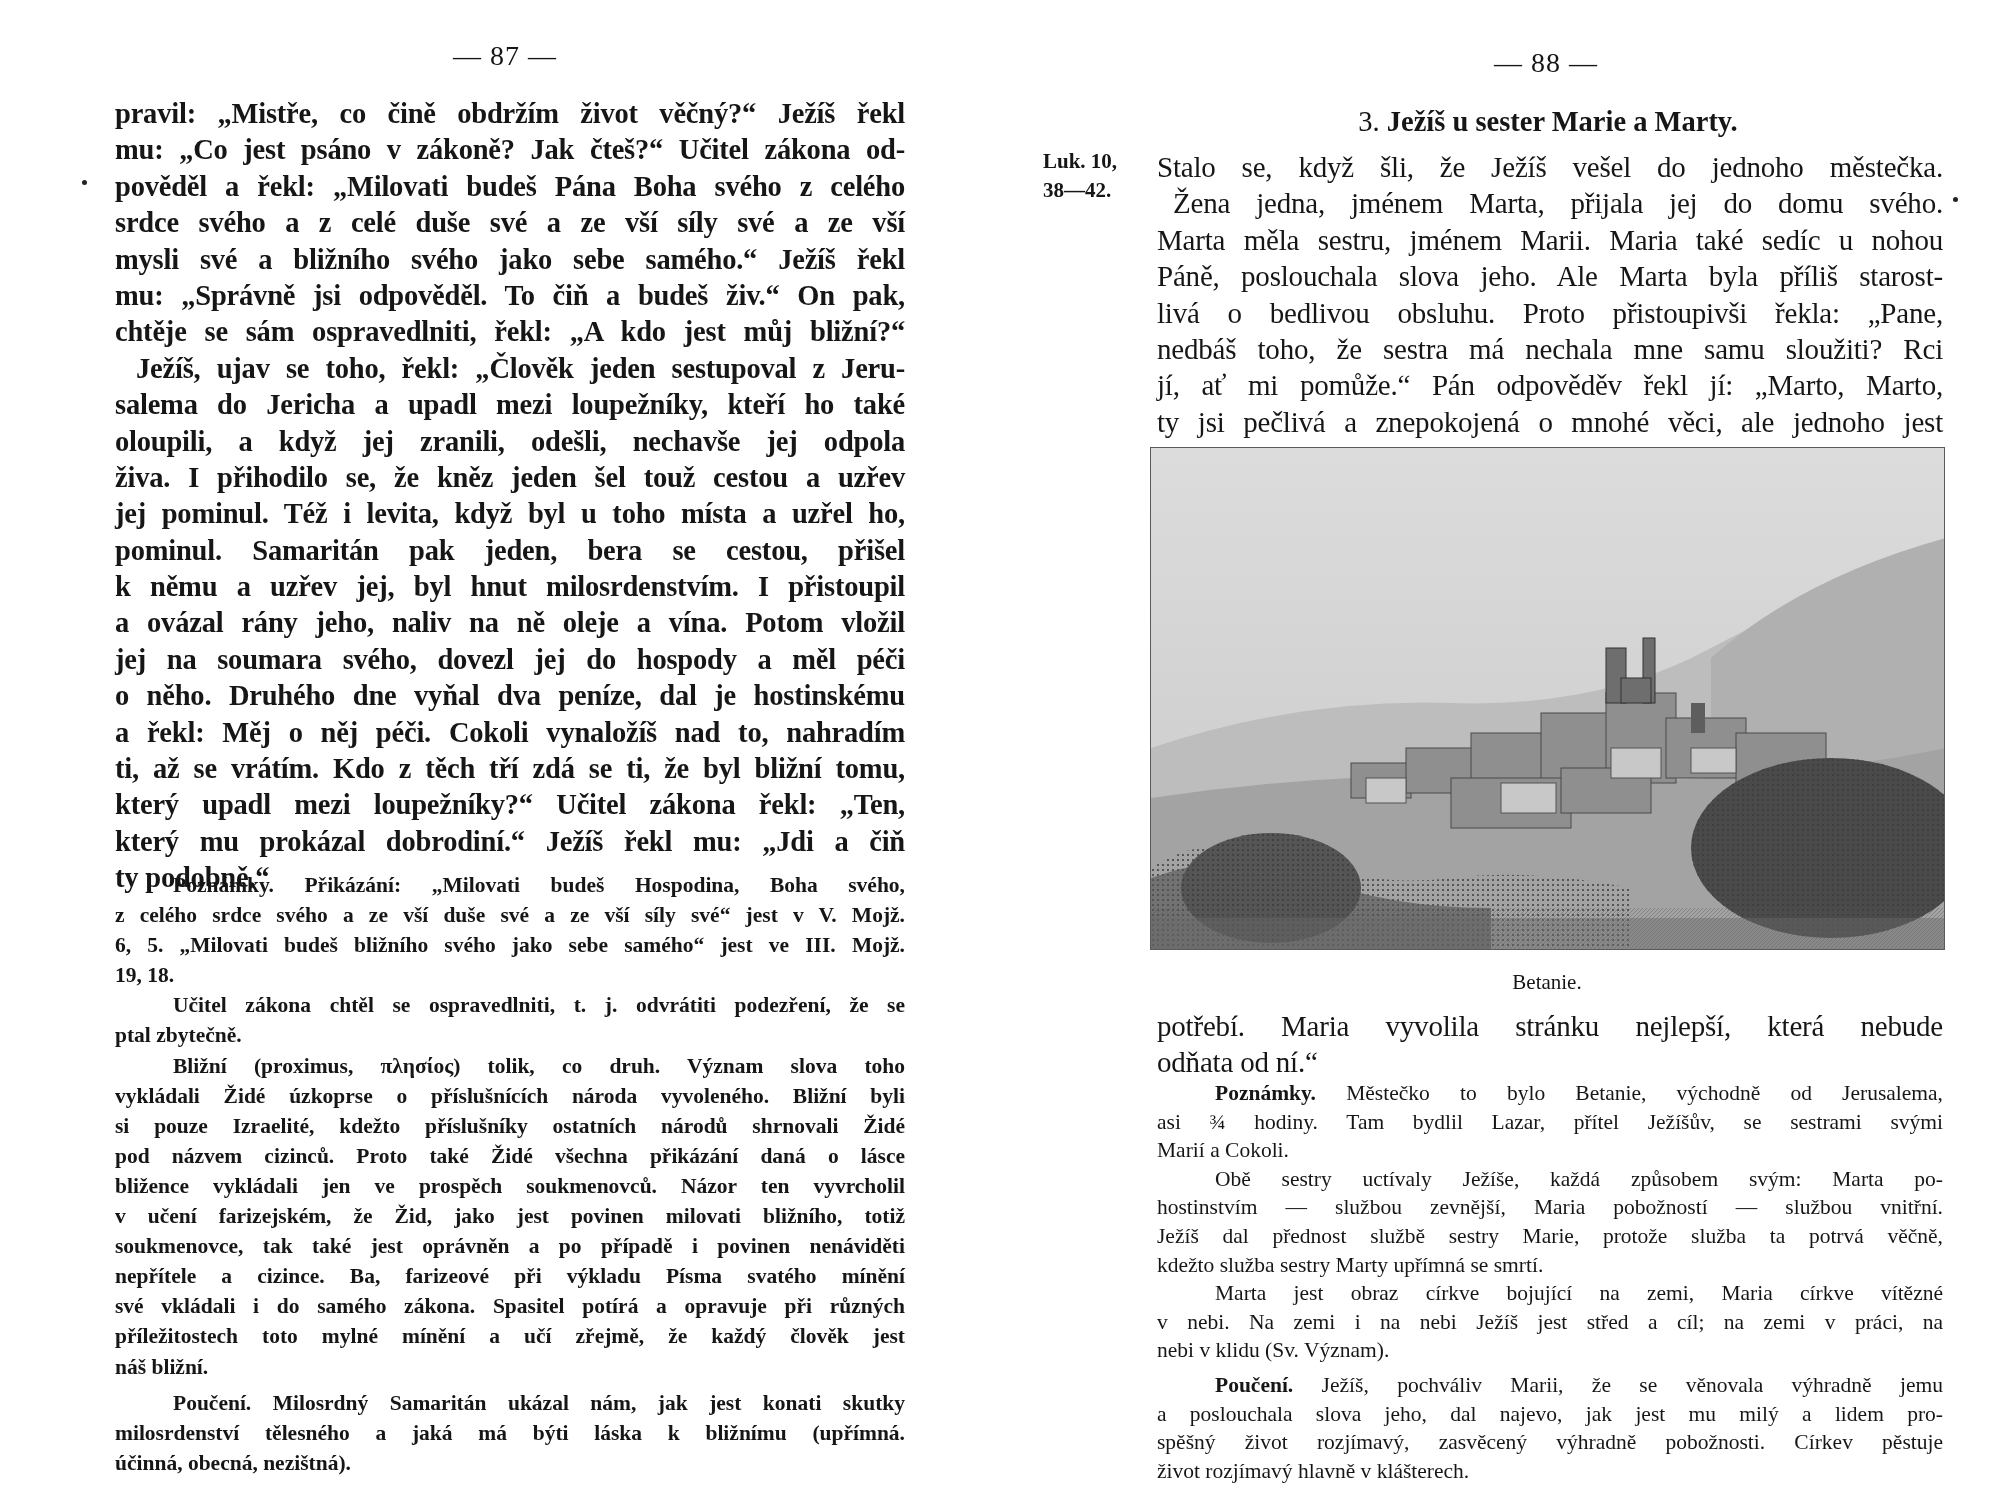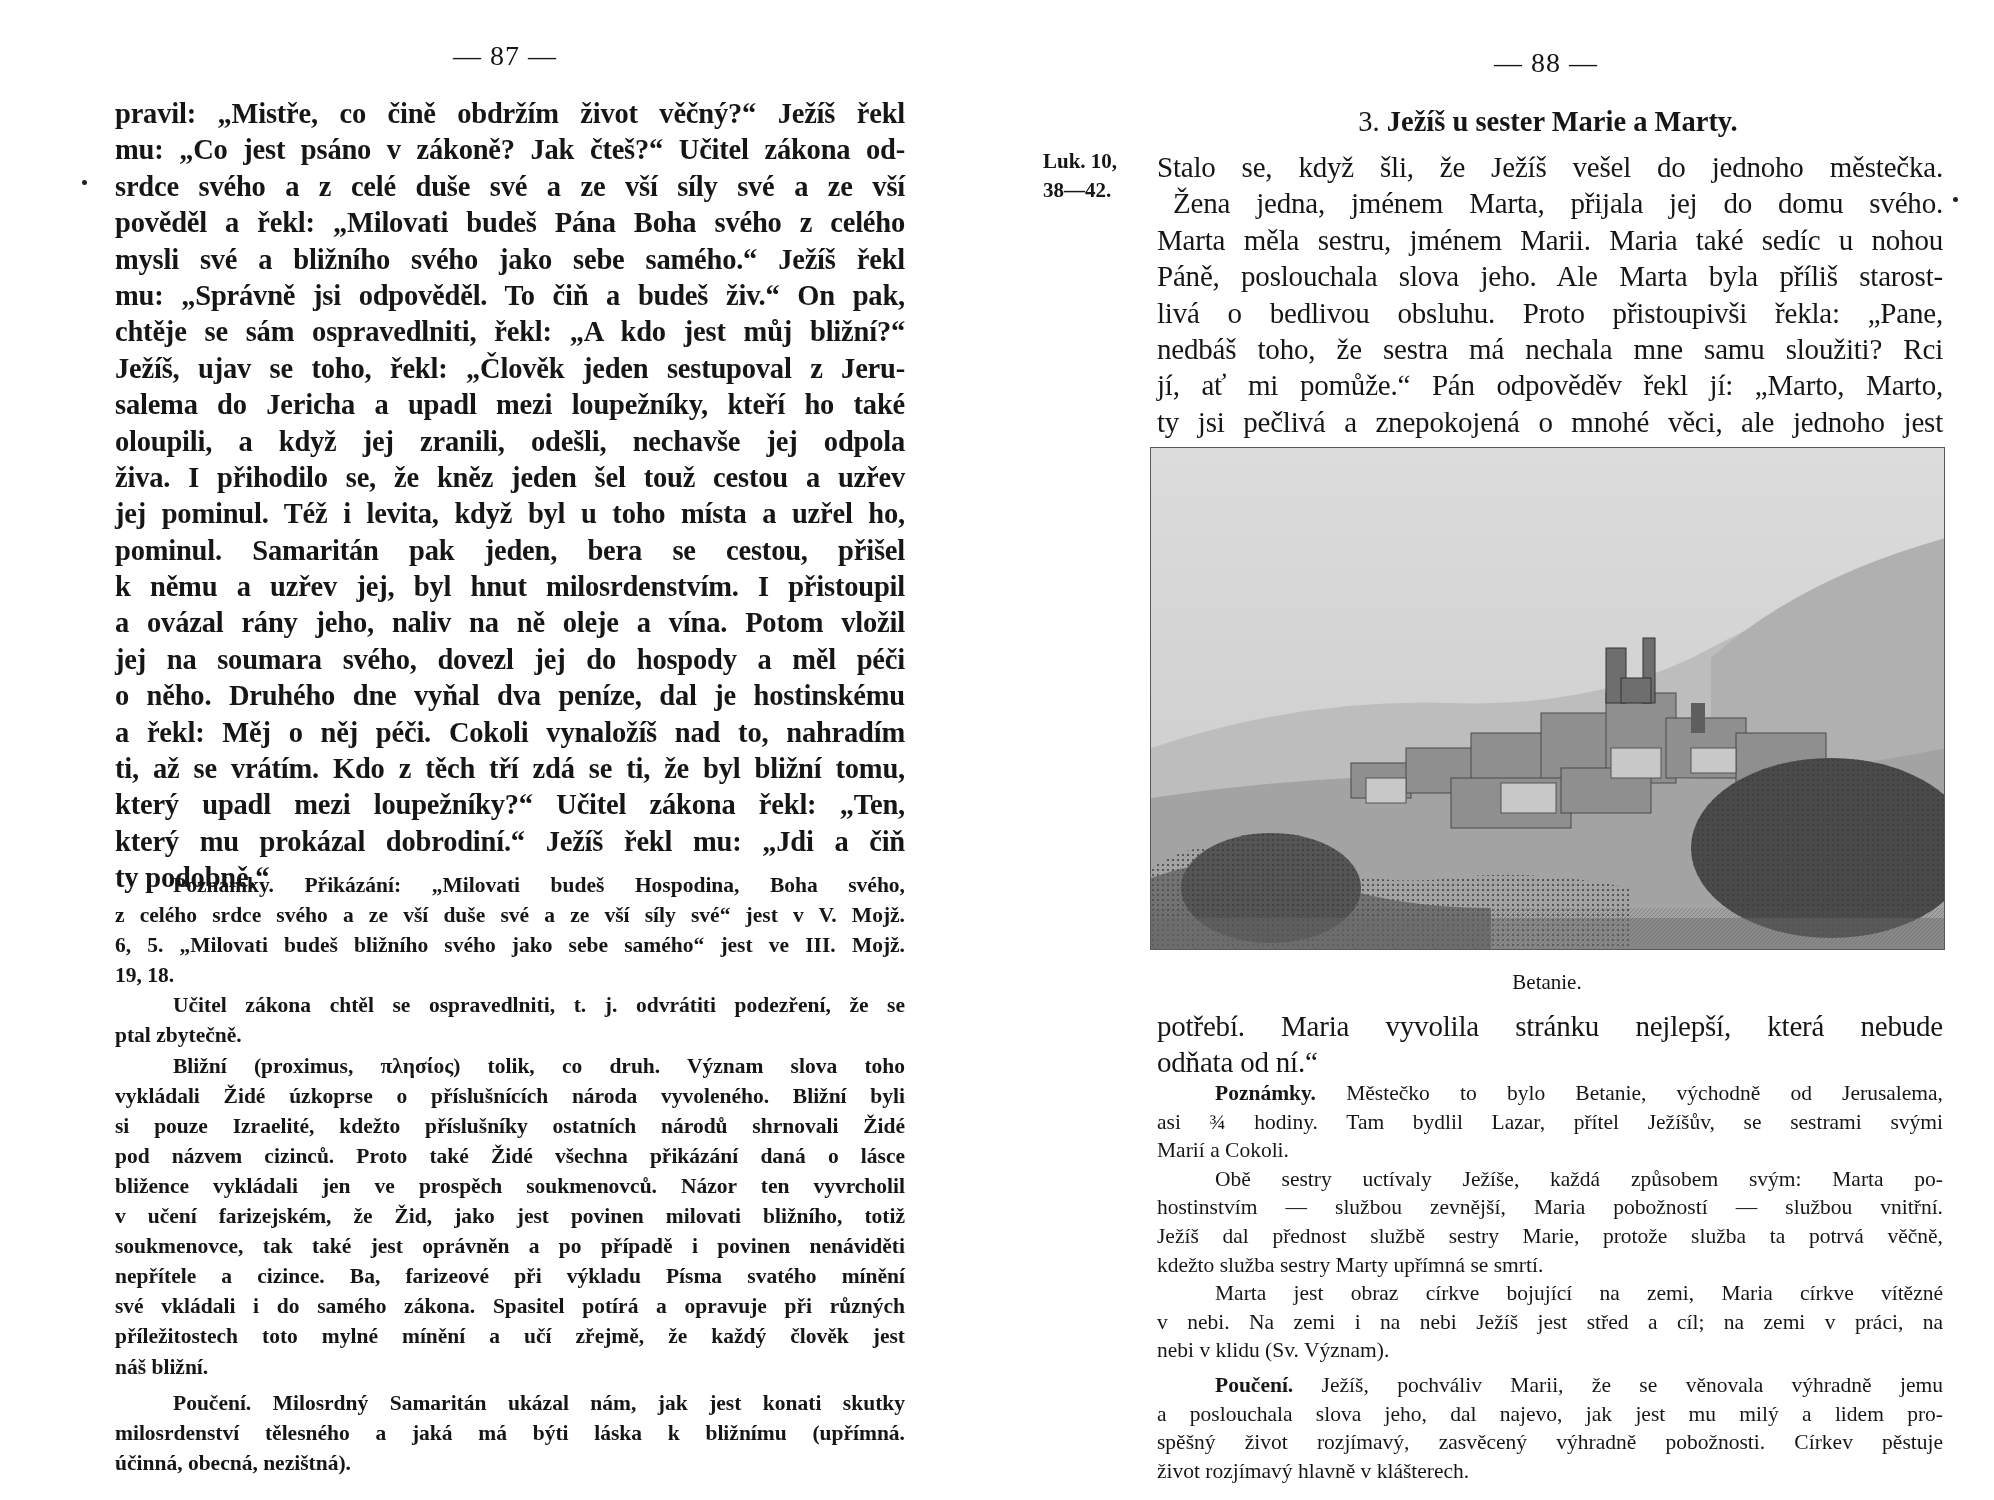--- a/index.html
+++ b/index.html
@@ -29,26 +29,26 @@
 <body>
 
 <div class="page" id="page-left">
   <div class="folio" style="left:505px; top:40px;">— 87 —</div>
 
   <div class="dot" style="left:82px; top:180px; width:5px; height:5px;"></div>
 
   <div class="body-text" id="left-body" style="left:115px; top:96px; width:790px;">
       <span class="ln" style="text-align-last:justify; white-space:normal;">pravil: „Mistře, co čině obdržím život věčný?“ Ježíš řekl</span>
       <span class="ln" style="text-align-last:justify; white-space:normal;">mu: „Co jest psáno v zákoně? Jak čteš?“ Učitel zákona od-</span>
+      <span class="ln" style="text-align-last:justify; white-space:normal;">pověděl a řekl: „Milovati budeš Pána Boha svého z celého</span>
       <span class="ln" style="text-align-last:justify; white-space:normal;">srdce svého a z celé duše své a ze vší síly své a ze vší</span>
-      <span class="ln" style="text-align-last:justify; white-space:normal;">pověděl a řekl: „Milovati budeš Pána Boha svého z celého</span>
       <span class="ln" style="text-align-last:justify; white-space:normal;">mysli své a bližního svého jako sebe samého.“ Ježíš řekl</span>
       <span class="ln" style="text-align-last:justify; white-space:normal;">mu: „Správně jsi odpověděl. To čiň a budeš živ.“ On pak,</span>
       <span class="ln" style="text-align-last:justify; white-space:normal;">chtěje se sám ospravedlniti, řekl: „A kdo jest můj bližní?“</span>
-      <span class="ln" style="text-align-last:justify; white-space:normal;">Ježíš, ujav se toho, řekl: „Člověk jeden sestupoval z Jeru-</span>
+      <span class="ln" style="text-align-last:justify; white-space:normal;margin-left:21px;">Ježíš, ujav se toho, řekl: „Člověk jeden sestupoval z Jeru-</span>
       <span class="ln" style="text-align-last:justify; white-space:normal;">salema do Jericha a upadl mezi loupežníky, kteří ho také</span>
       <span class="ln" style="text-align-last:justify; white-space:normal;">oloupili, a když jej zranili, odešli, nechavše jej odpola</span>
       <span class="ln" style="text-align-last:justify; white-space:normal;">živa. I přihodilo se, že kněz jeden šel touž cestou a uzřev</span>
       <span class="ln" style="text-align-last:justify; white-space:normal;">jej pominul. Též i levita, když byl u toho místa a uzřel ho,</span>
       <span class="ln" style="text-align-last:justify; white-space:normal;">pominul. Samaritán pak jeden, bera se cestou, přišel</span>
       <span class="ln" style="text-align-last:justify; white-space:normal;">k němu a uzřev jej, byl hnut milosrdenstvím. I přistoupil</span>
       <span class="ln" style="text-align-last:justify; white-space:normal;">a ovázal rány jeho, naliv na ně oleje a vína. Potom vložil</span>
       <span class="ln" style="text-align-last:justify; white-space:normal;">jej na soumara svého, dovezl jej do hospody a měl péči</span>
       <span class="ln" style="text-align-last:justify; white-space:normal;">o něho. Druhého dne vyňal dva peníze, dal je hostinskému</span>
       <span class="ln" style="text-align-last:justify; white-space:normal;">a řekl: Měj o něj péči. Cokoli vynaložíš nad to, nahradím</span>

